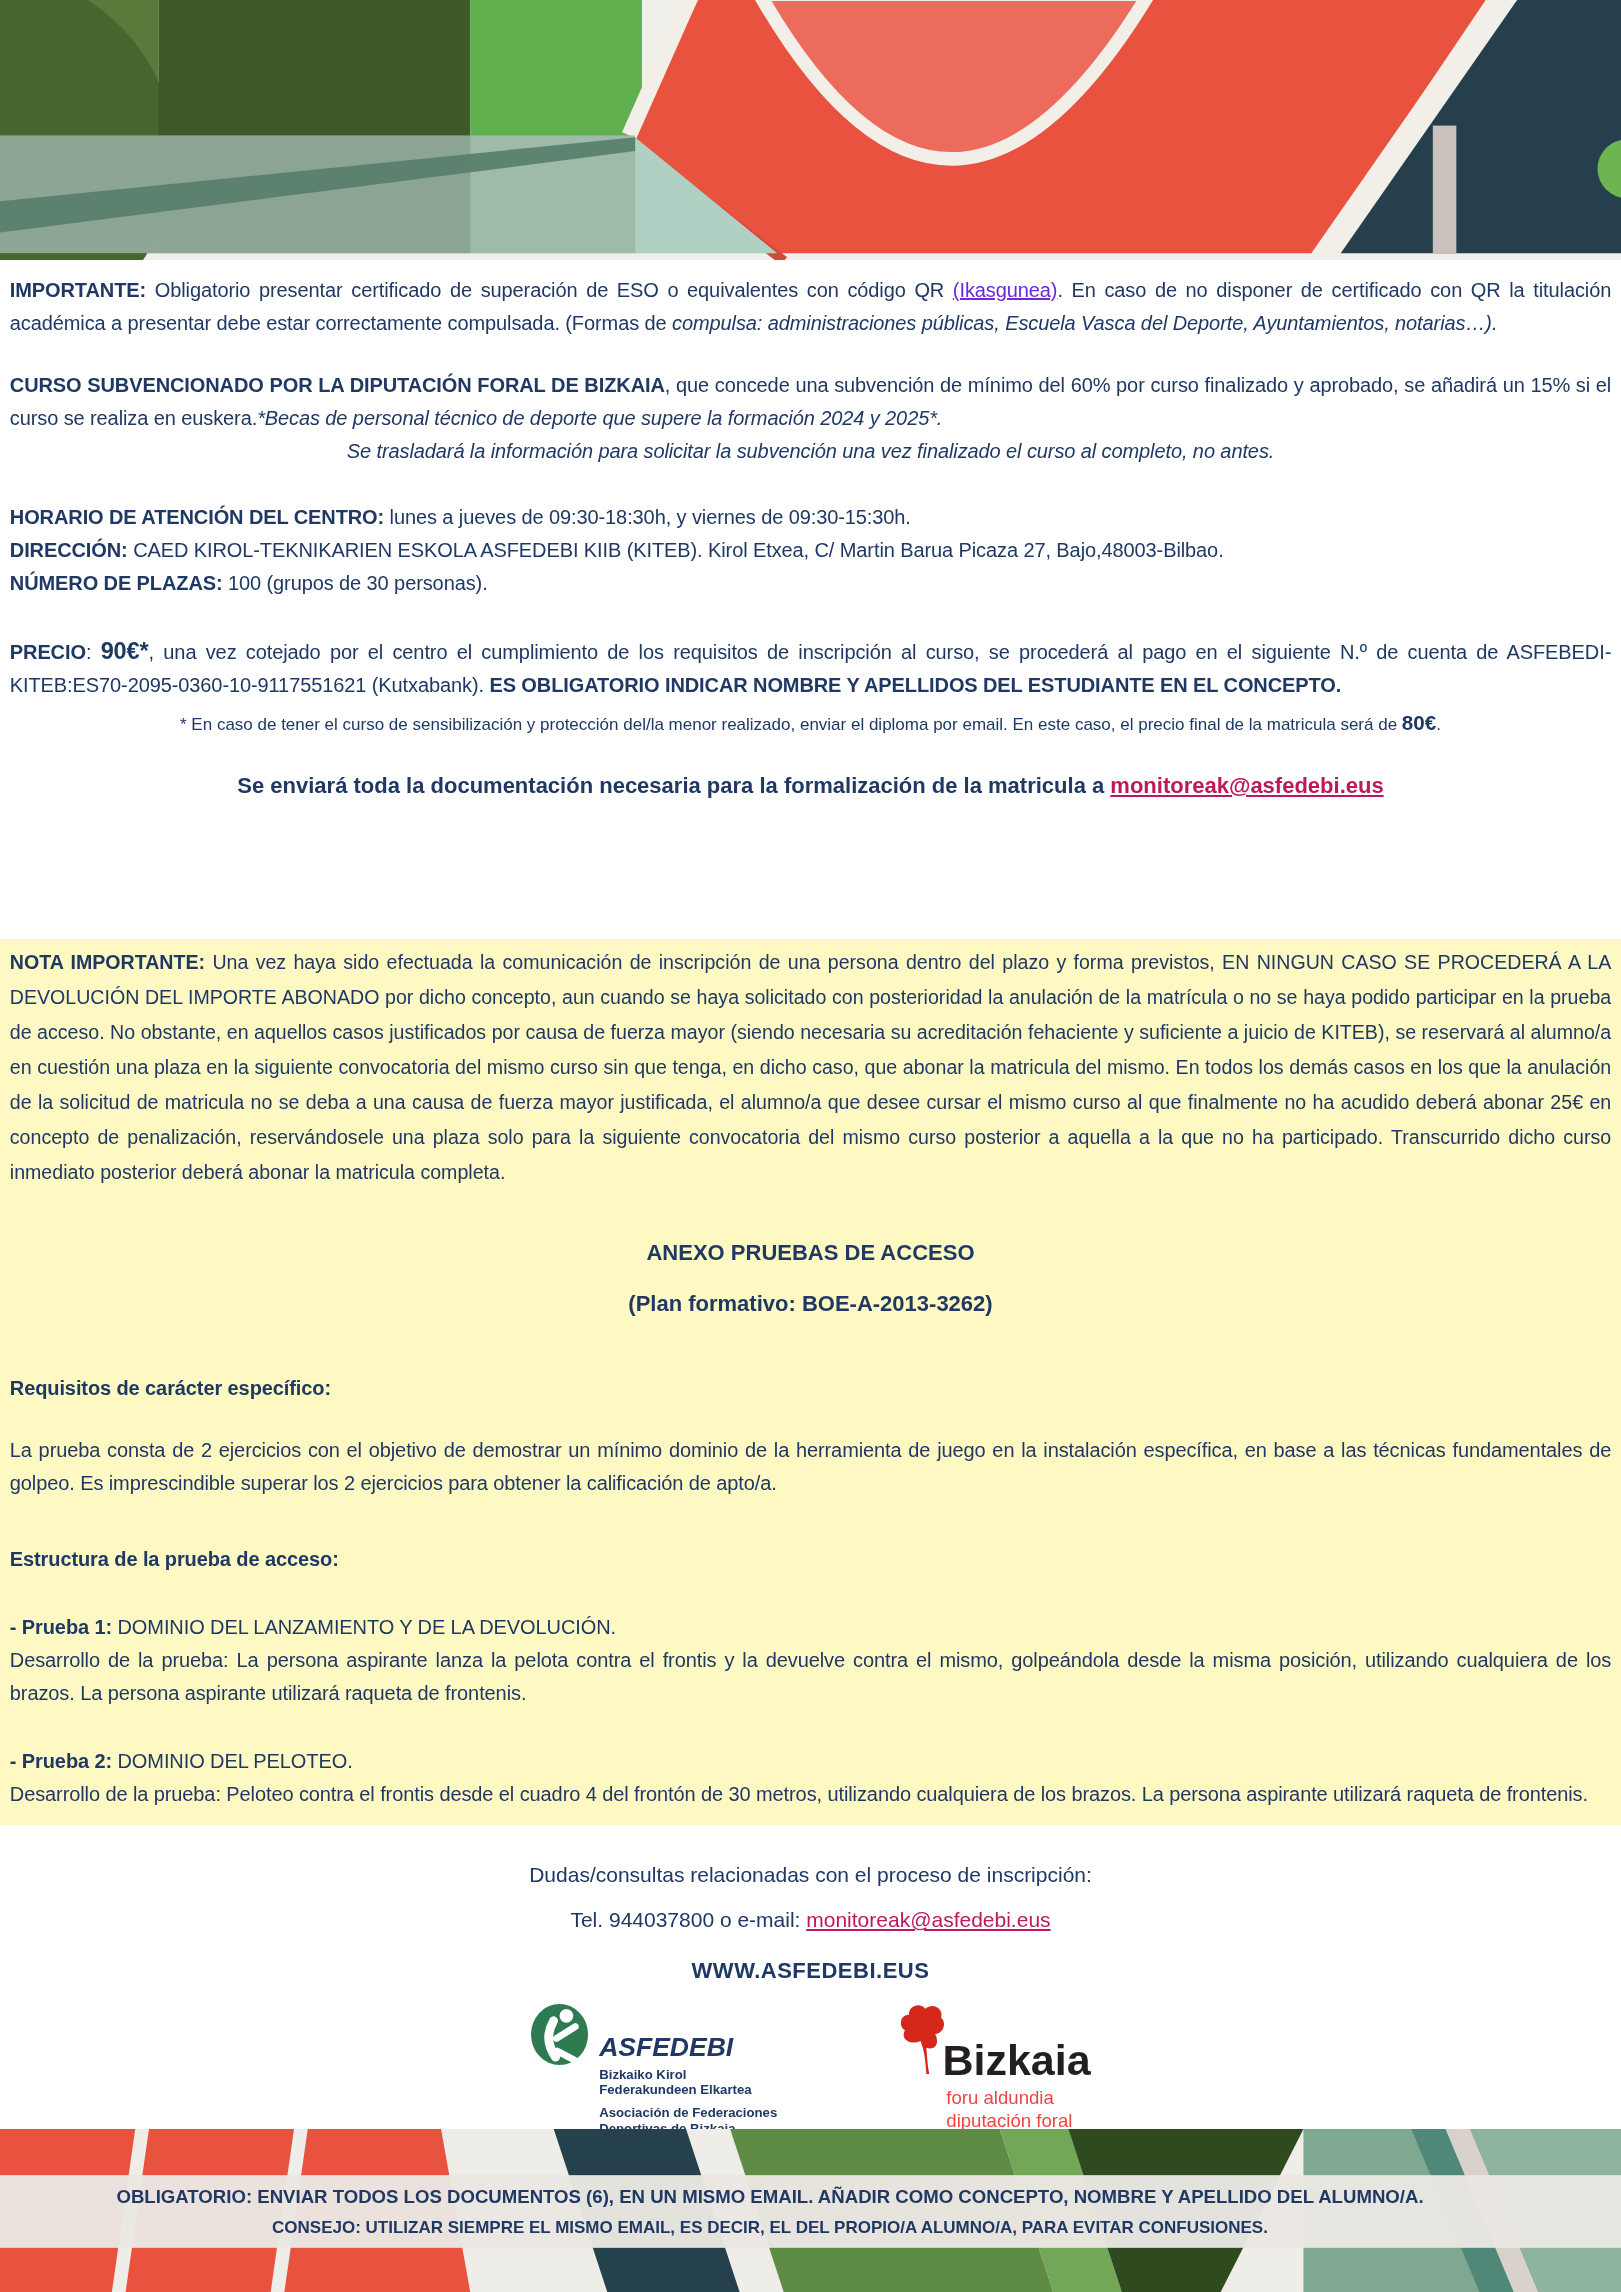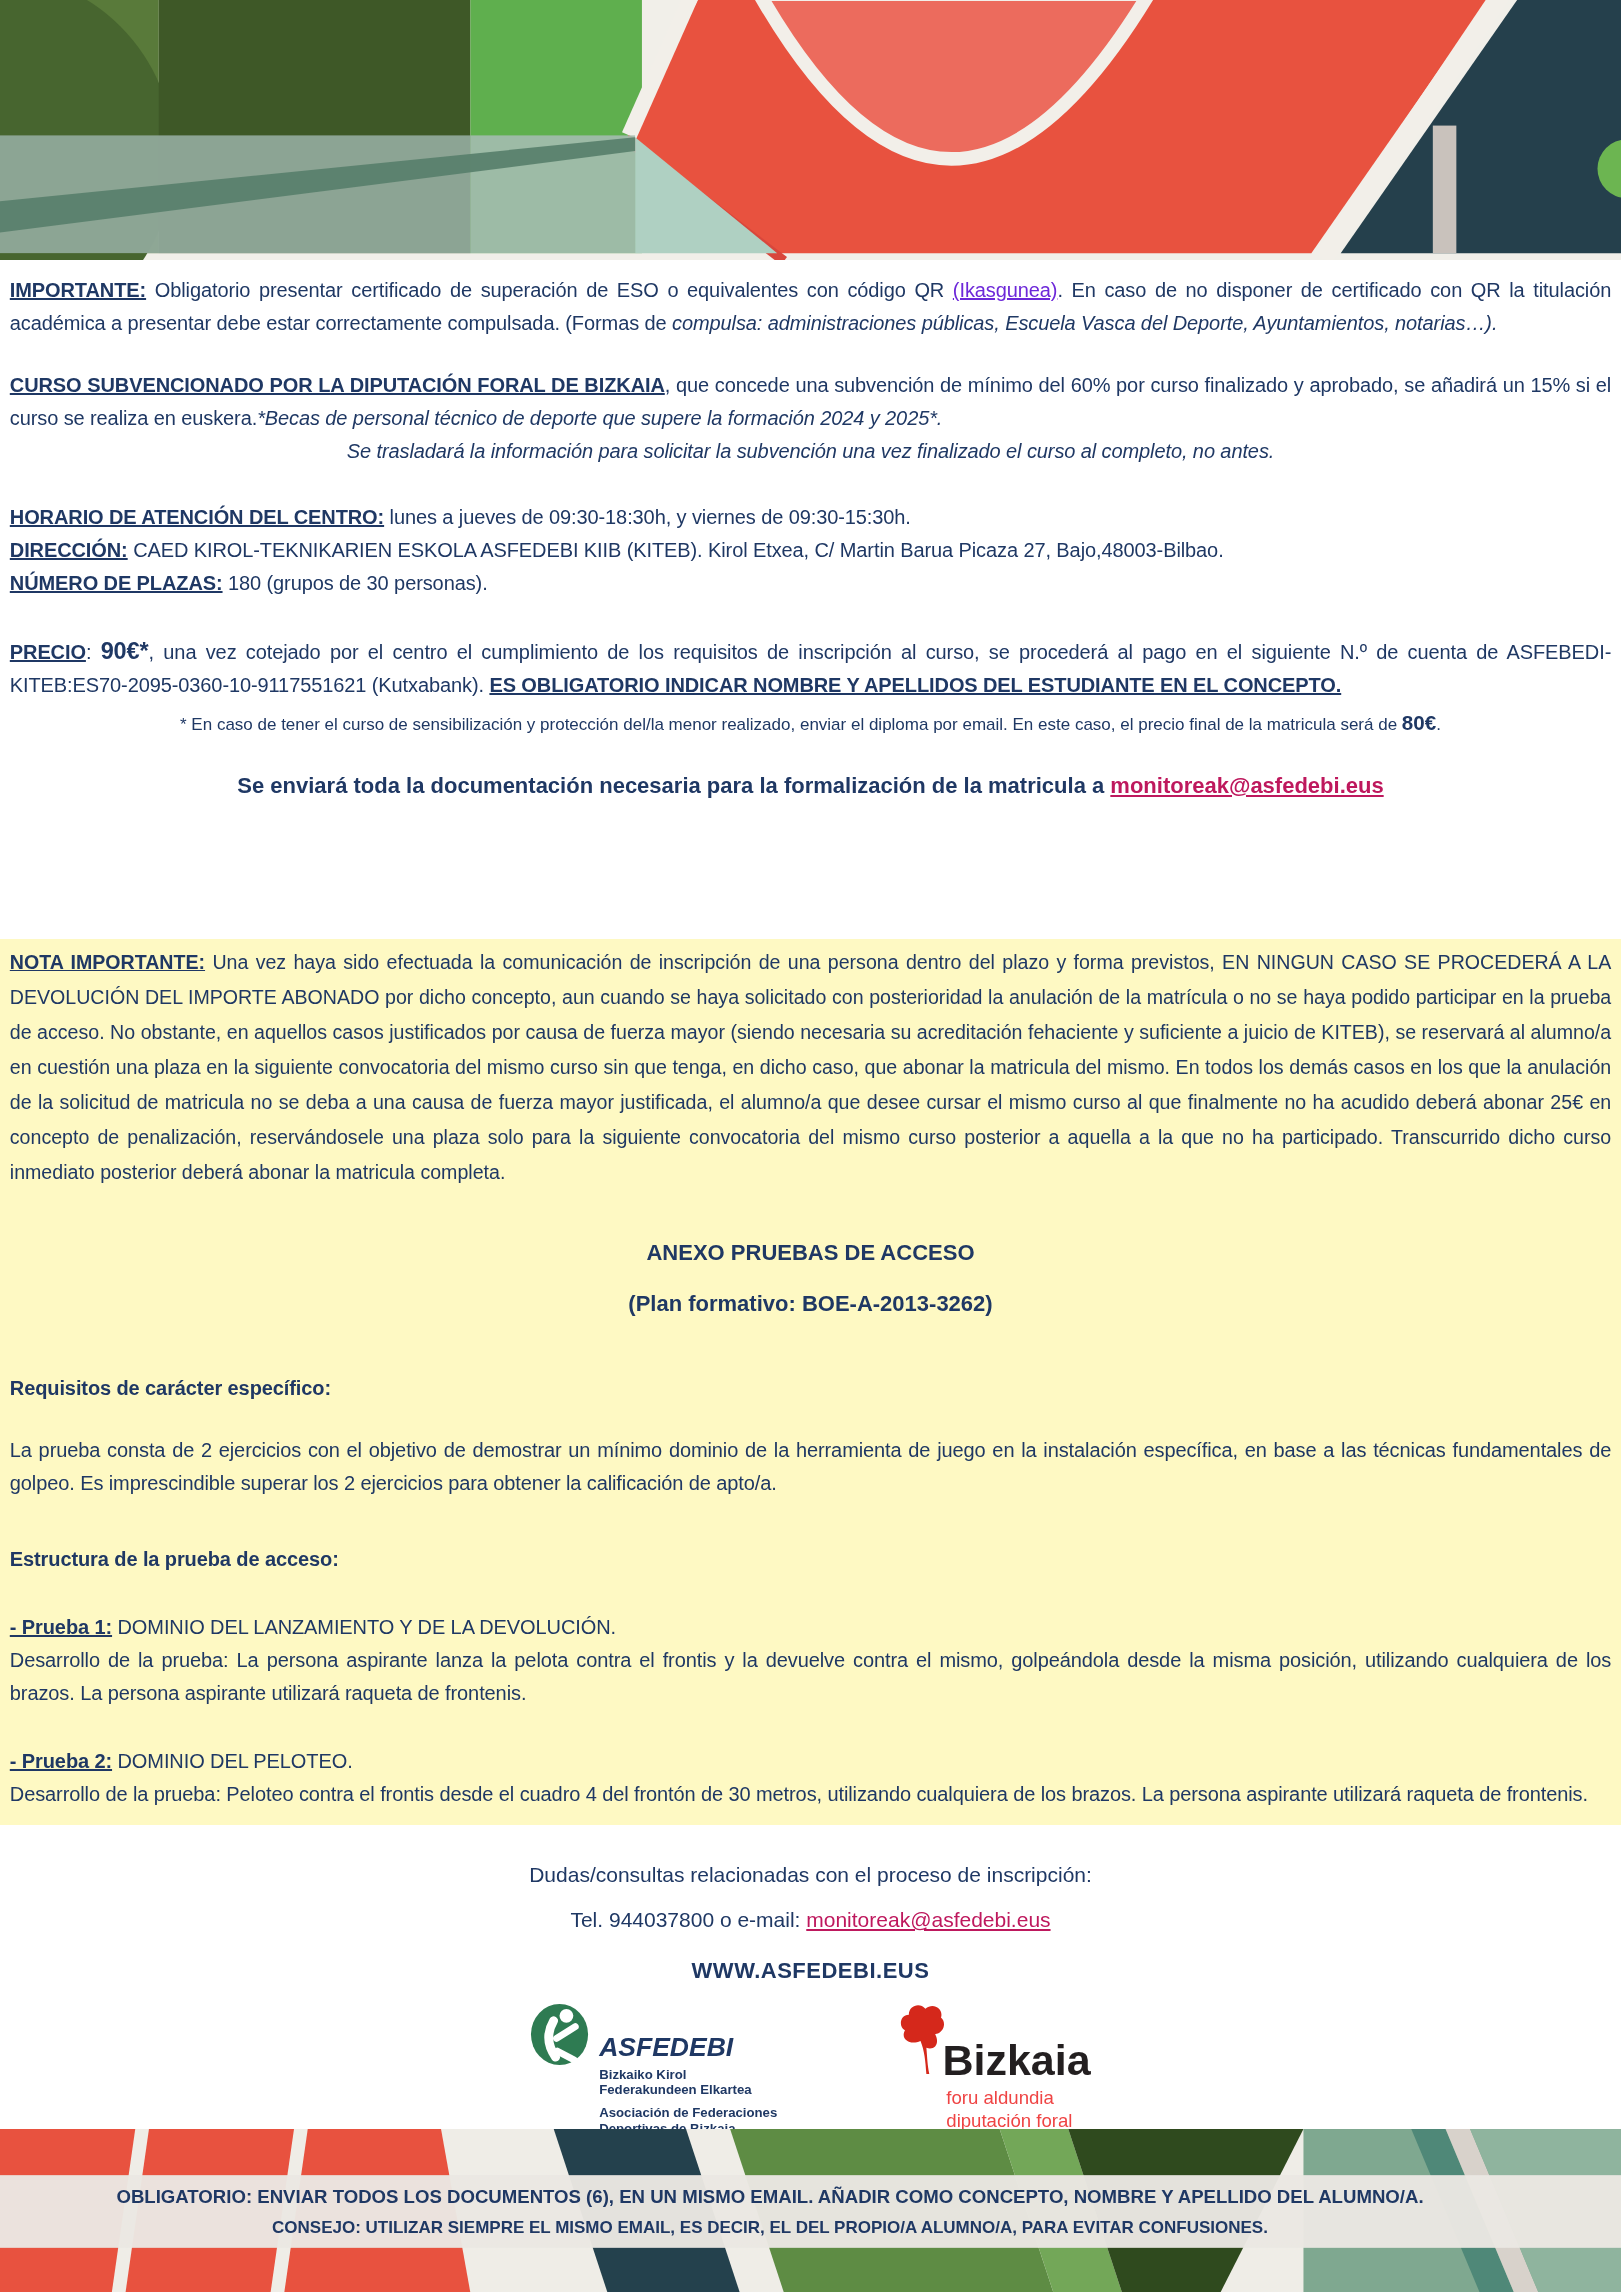--- a/index.html
+++ b/index.html
@@ -8,21 +8,21 @@
   svg{display:block;}
   .banner{width:1621px;height:260px;}
   .footer-banner{position:absolute;left:0;bottom:0;width:1621px;height:164px;}
   .main{height:679px;padding:0 9.8px;box-sizing:border-box;overflow:hidden;}
   .graysec{height:886px;background:#fef9c3;padding:5.9px 9.8px 0 9.8px;box-sizing:border-box;overflow:hidden;}
   .lower{height:304px;overflow:hidden;}
   p{margin:0;}
   .para{font-size:20px;line-height:33px;letter-spacing:-0.1px;}
   .justify{text-align:justify;}
   .center{text-align:center;}
-  .b{font-weight:bold;text-decoration:underline;}
+  .b{font-weight:bold;}
   .i{font-style:italic;}
   .link-red{color:#6d28d9;text-decoration:underline;cursor:pointer;}
   .link-blue{color:#be185d;text-decoration:underline;cursor:pointer;}
   .mt14{margin-top:13.7px;} .mt30{margin-top:29px;}
   .mt34{margin-top:33px;} .mt36{margin-top:35px;}
   .amount{font-size:23.5px;font-weight:bold;}
   .note{font-size:17px;line-height:34px;margin-top:3.9px;}
   .note .amount{font-size:20.6px;}
   .envio{font-size:22px;font-weight:bold;line-height:33px;margin-top:27.4px;}
   .nota-para{font-size:19.6px;line-height:35px;}
@@ -86,21 +86,21 @@
     </p>
     <p class="para center i">Se trasladará la información para solicitar la subvención una vez finalizado el curso al completo, no antes.</p>
 
     <p class="para mt34">
       <span class="b">HORARIO DE ATENCIÓN DEL CENTRO:</span><span> lunes a jueves de 09:30-18:30h, y viernes de 09:30-15:30h.</span>
     </p>
     <p class="para">
       <span class="b">DIRECCIÓN:</span><span> CAED KIROL-TEKNIKARIEN ESKOLA ASFEDEBI KIIB (KITEB). Kirol Etxea, C/ Martin Barua Picaza 27, Bajo,48003-Bilbao.</span>
     </p>
     <p class="para">
-      <span class="b">NÚMERO DE PLAZAS:</span><span> 180 (grupos de 30 personas).</span>
+      <span class="b">NÚMERO DE PLAZAS:</span><span> 100 (grupos de 30 personas).</span>
     </p>
 
     <p class="para justify mt36">
       <span class="b">PRECIO</span><span>: </span><span class="amount">90€*</span><span>, una vez cotejado por el centro el cumplimiento de los requisitos de inscripción al curso, se procederá al pago en el siguiente N.º de cuenta de ASFEBEDI-KITEB:ES70-2095-0360-10-9117551621 (Kutxabank). </span><span class="b">ES OBLIGATORIO INDICAR NOMBRE Y APELLIDOS DEL ESTUDIANTE EN EL CONCEPTO.</span>
     </p>
 
     <p class="note center">
       <span>* En caso de tener el curso de sensibilización y protección del/la menor realizado, enviar el diploma por email. En este caso, el precio final de la matricula será de </span><span class="amount">80€</span><span>.</span>
     </p>
 

